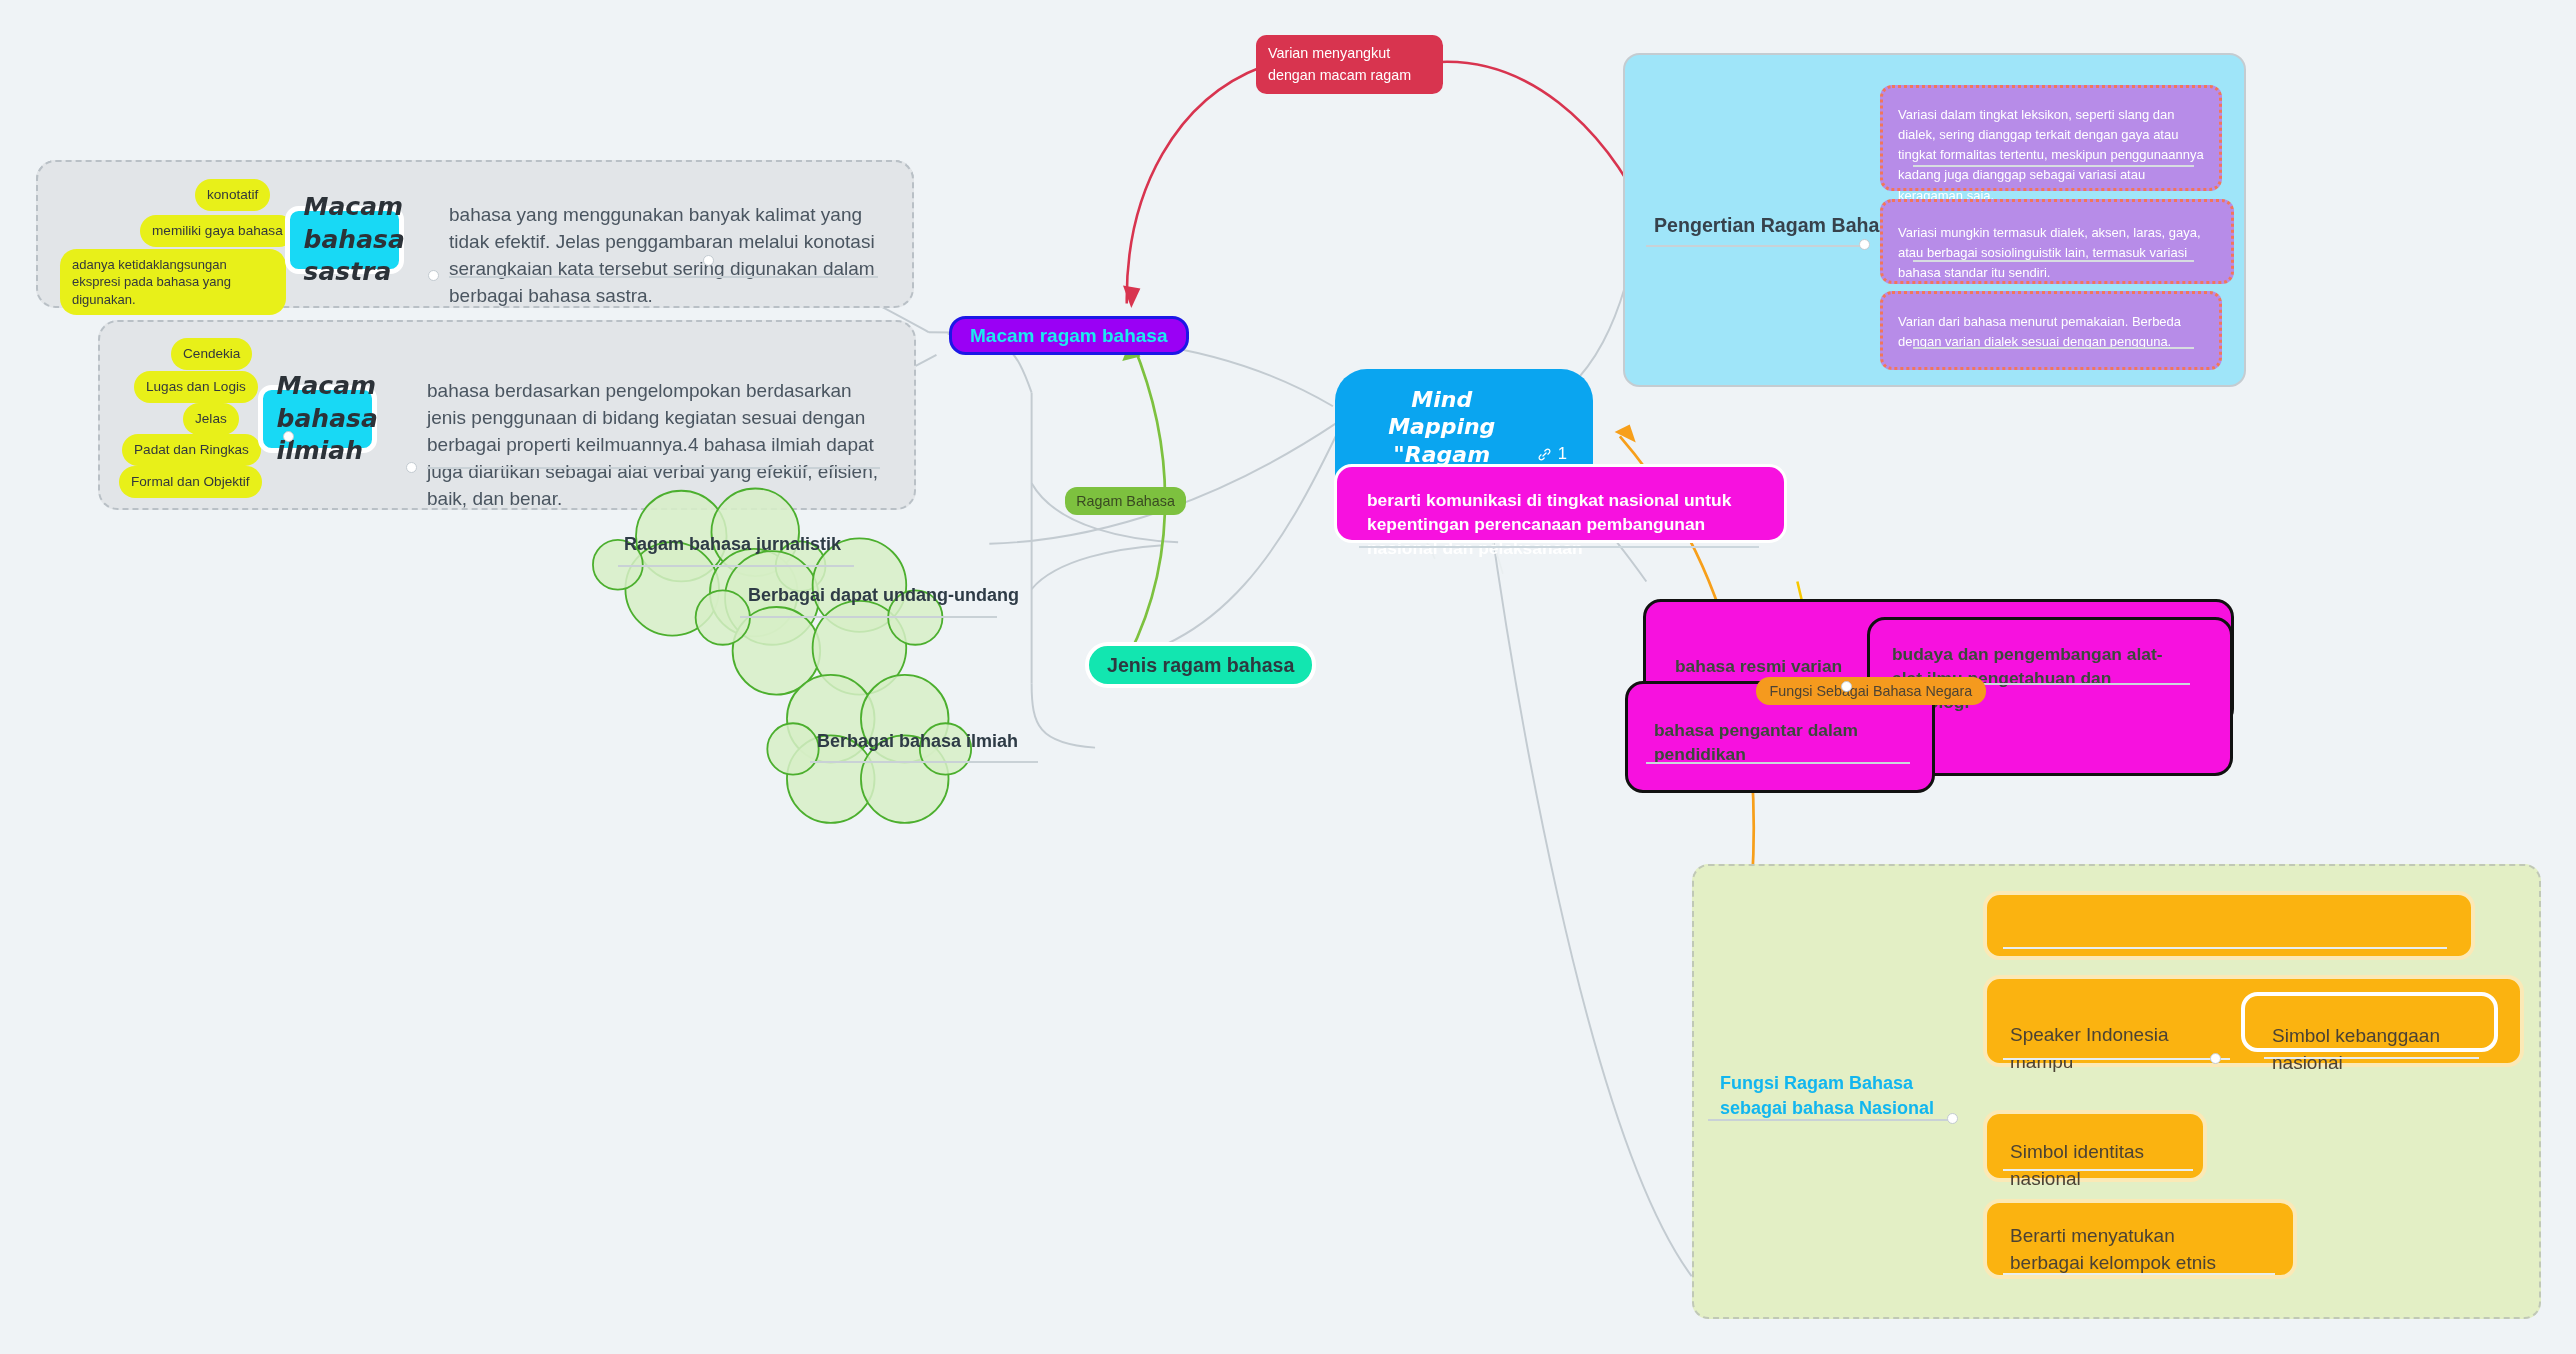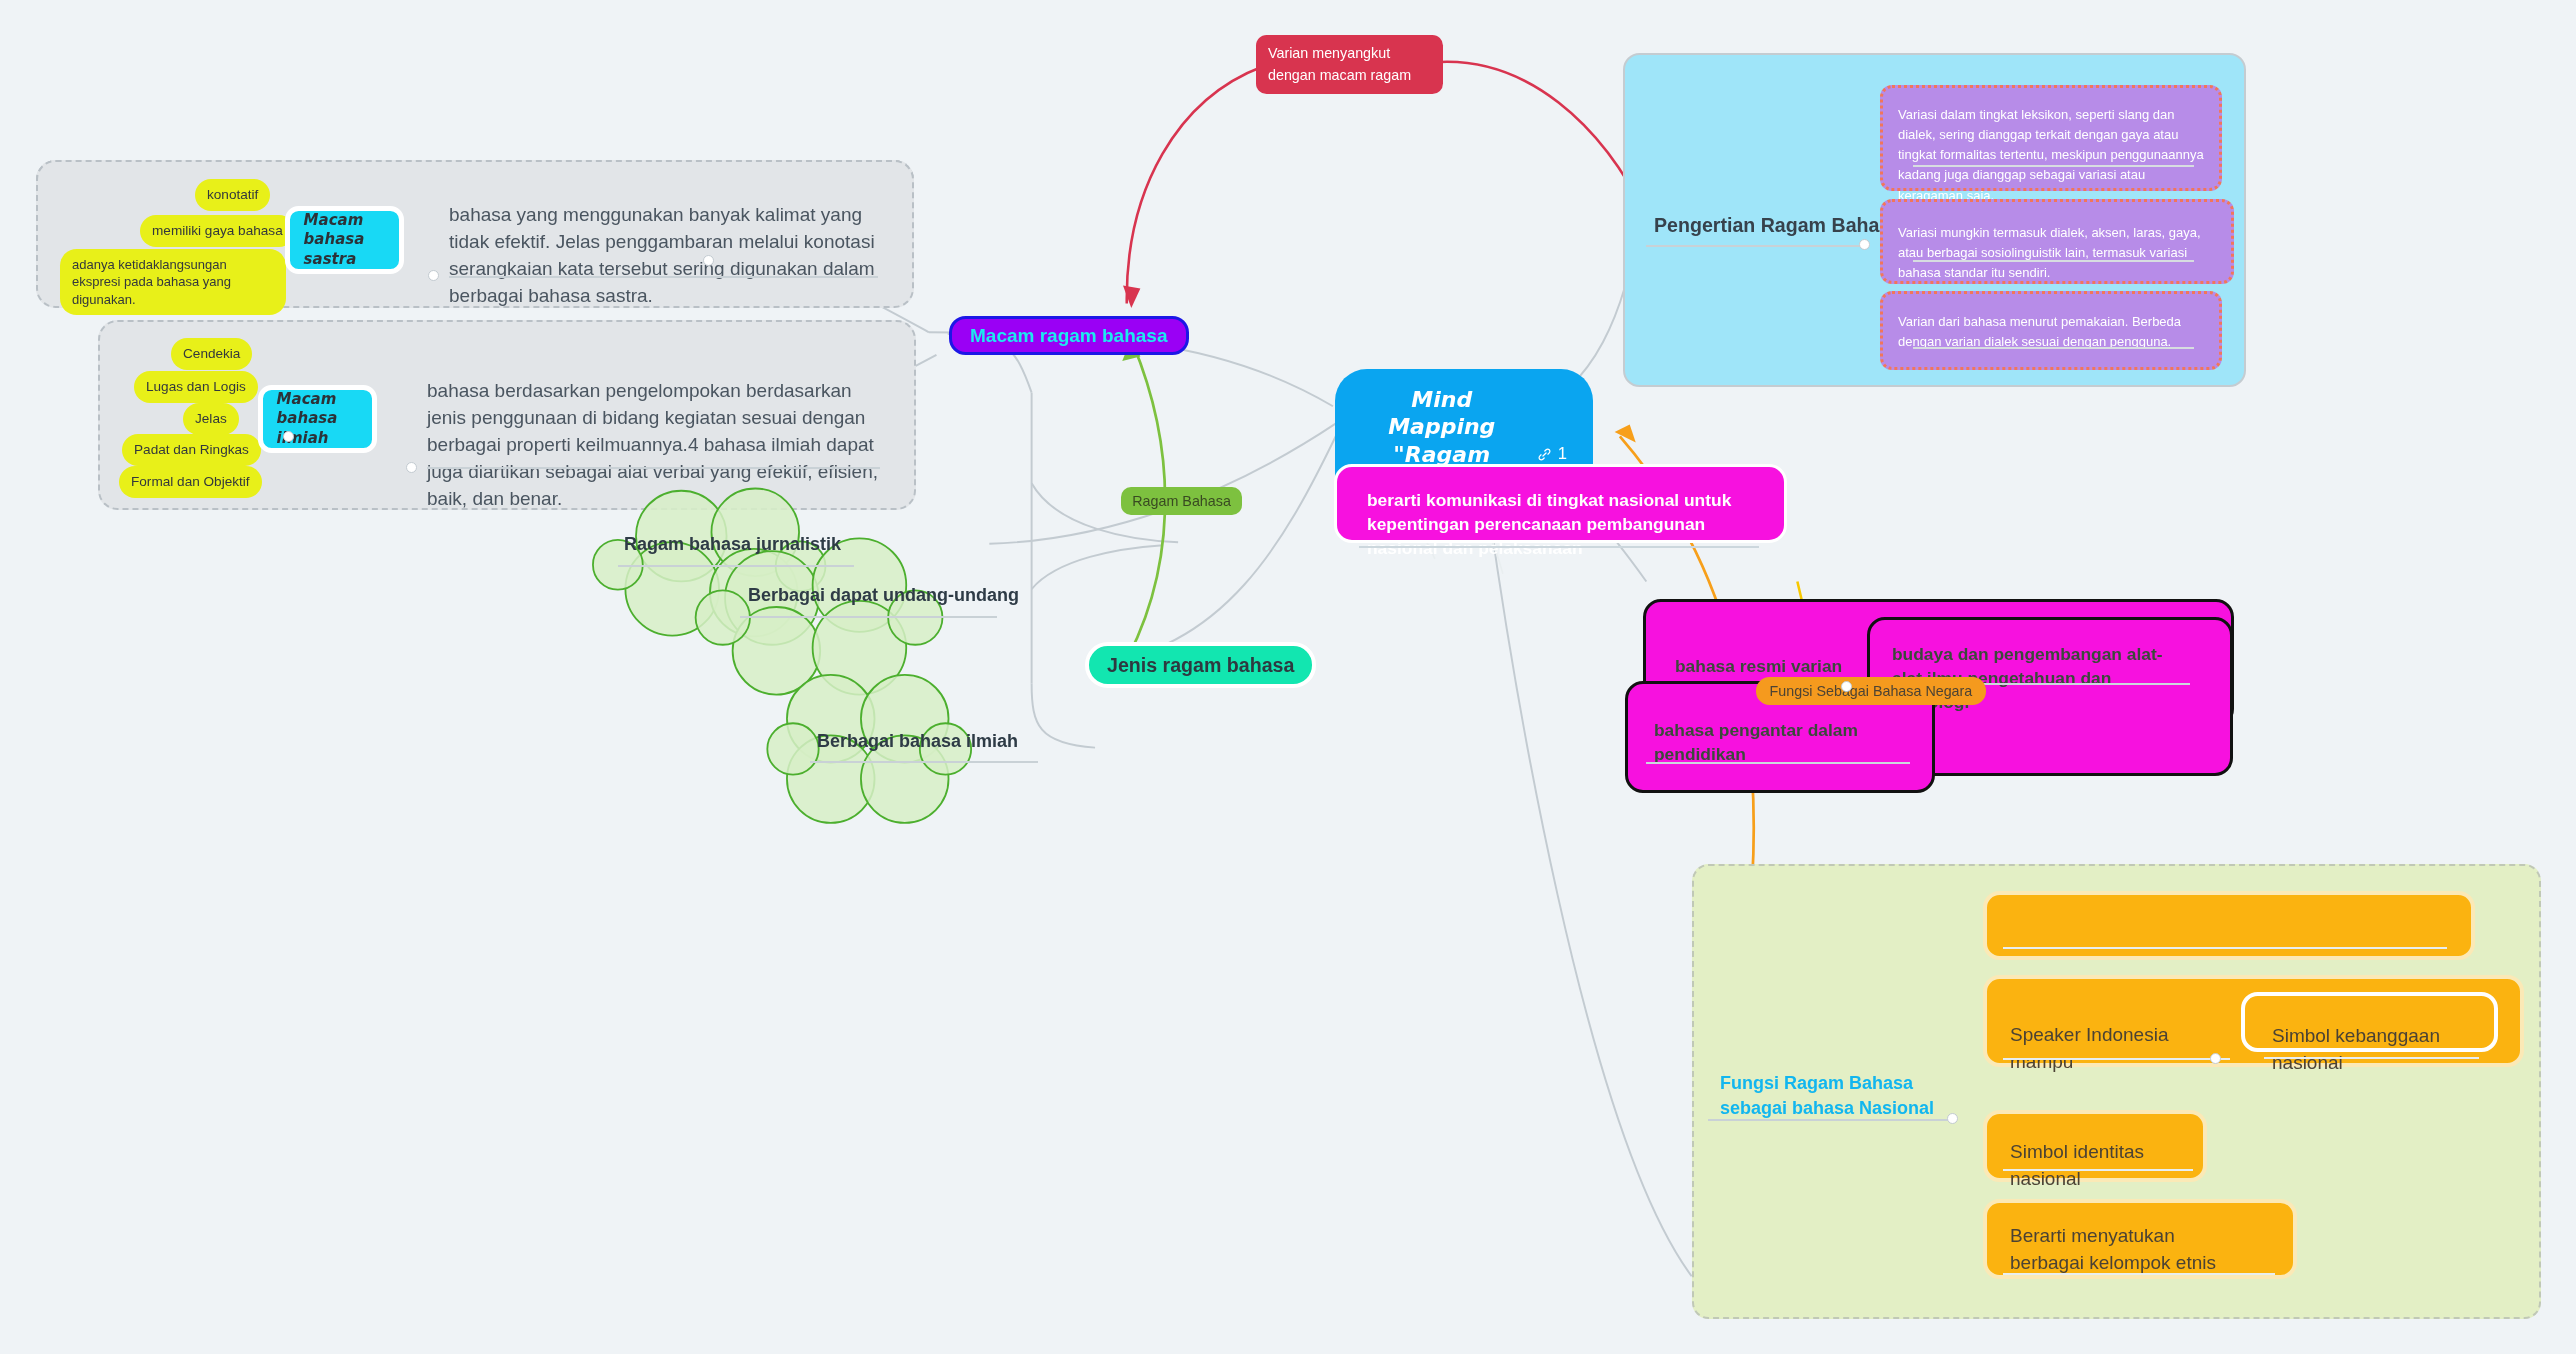--- a/index.html
+++ b/index.html
@@ -47,21 +47,21 @@
     align-items: center;
   }
 
   
   .node-cyan {
     position: absolute;
     background: #18d9f5;
     color: #2c3238;
     border: 5.3px solid #ffffff;
     border-radius: 13.6px;
-    font-size: 15px;
+    font-size: 25px;
     line-height: 1.3;
     padding: 12px 13.6px;
     font-family: "DejaVu Sans", sans-serif;
     font-style: italic;
     font-weight: 700;
     display: flex;
     align-items: center;
   }
 
   
@@ -377,21 +377,21 @@
   <div class="cloud-rule" style="left:810px; top:761px; width:228px;"></div>
 
   <div class="node-red" style="left:1256px; top:35px; width:187px;">
     <span>Varian menyangkut dengan macam ragam</span>
   </div>
 
   <div class="node-purple" style="left:949px; top:316px; height:39px;">
     <span>Macam ragam bahasa</span>
   </div>
 
-  <span class="pill-green" style="left:1121px; top:487px;border-radius:10px;">Ragam Bahasa</span>
+  <span class="pill-green" style="left:1065px; top:487px;">Ragam Bahasa</span>
 
   <div class="pill-springgreen" style="left:1085px; top:642px;">
     <span>Jenis ragam bahasa</span>
   </div>
 
   <div class="node-center" style="left:1335px; top:369px; width:258px;">
     <span class="title">Mind Mapping "Ragam Bahasa Indonesia"</span>
     <span class="linkcount">
       <svg width="15" height="15" viewBox="0 0 24 24" fill="none" stroke="#ffffff" stroke-width="2" stroke-linecap="round">
         <path d="M9.5 14.5 L14.5 9.5"></path>

